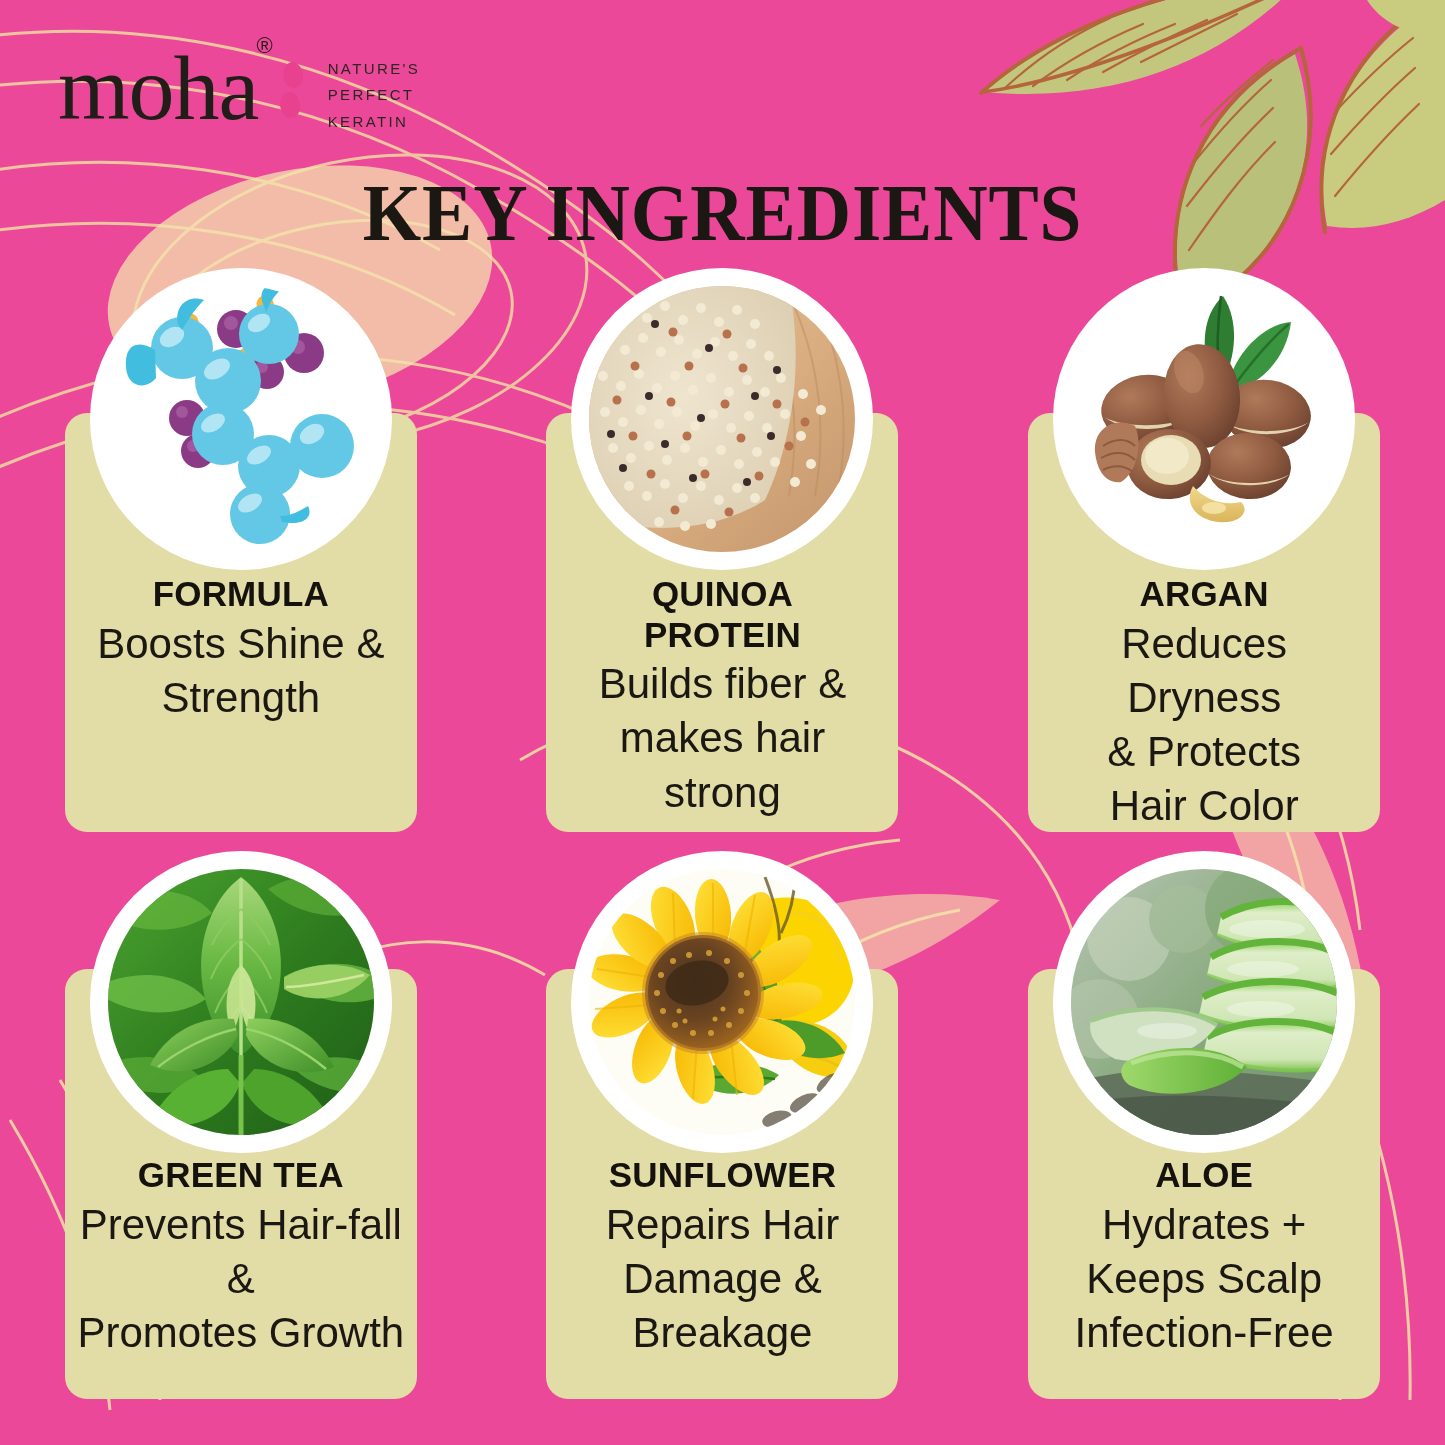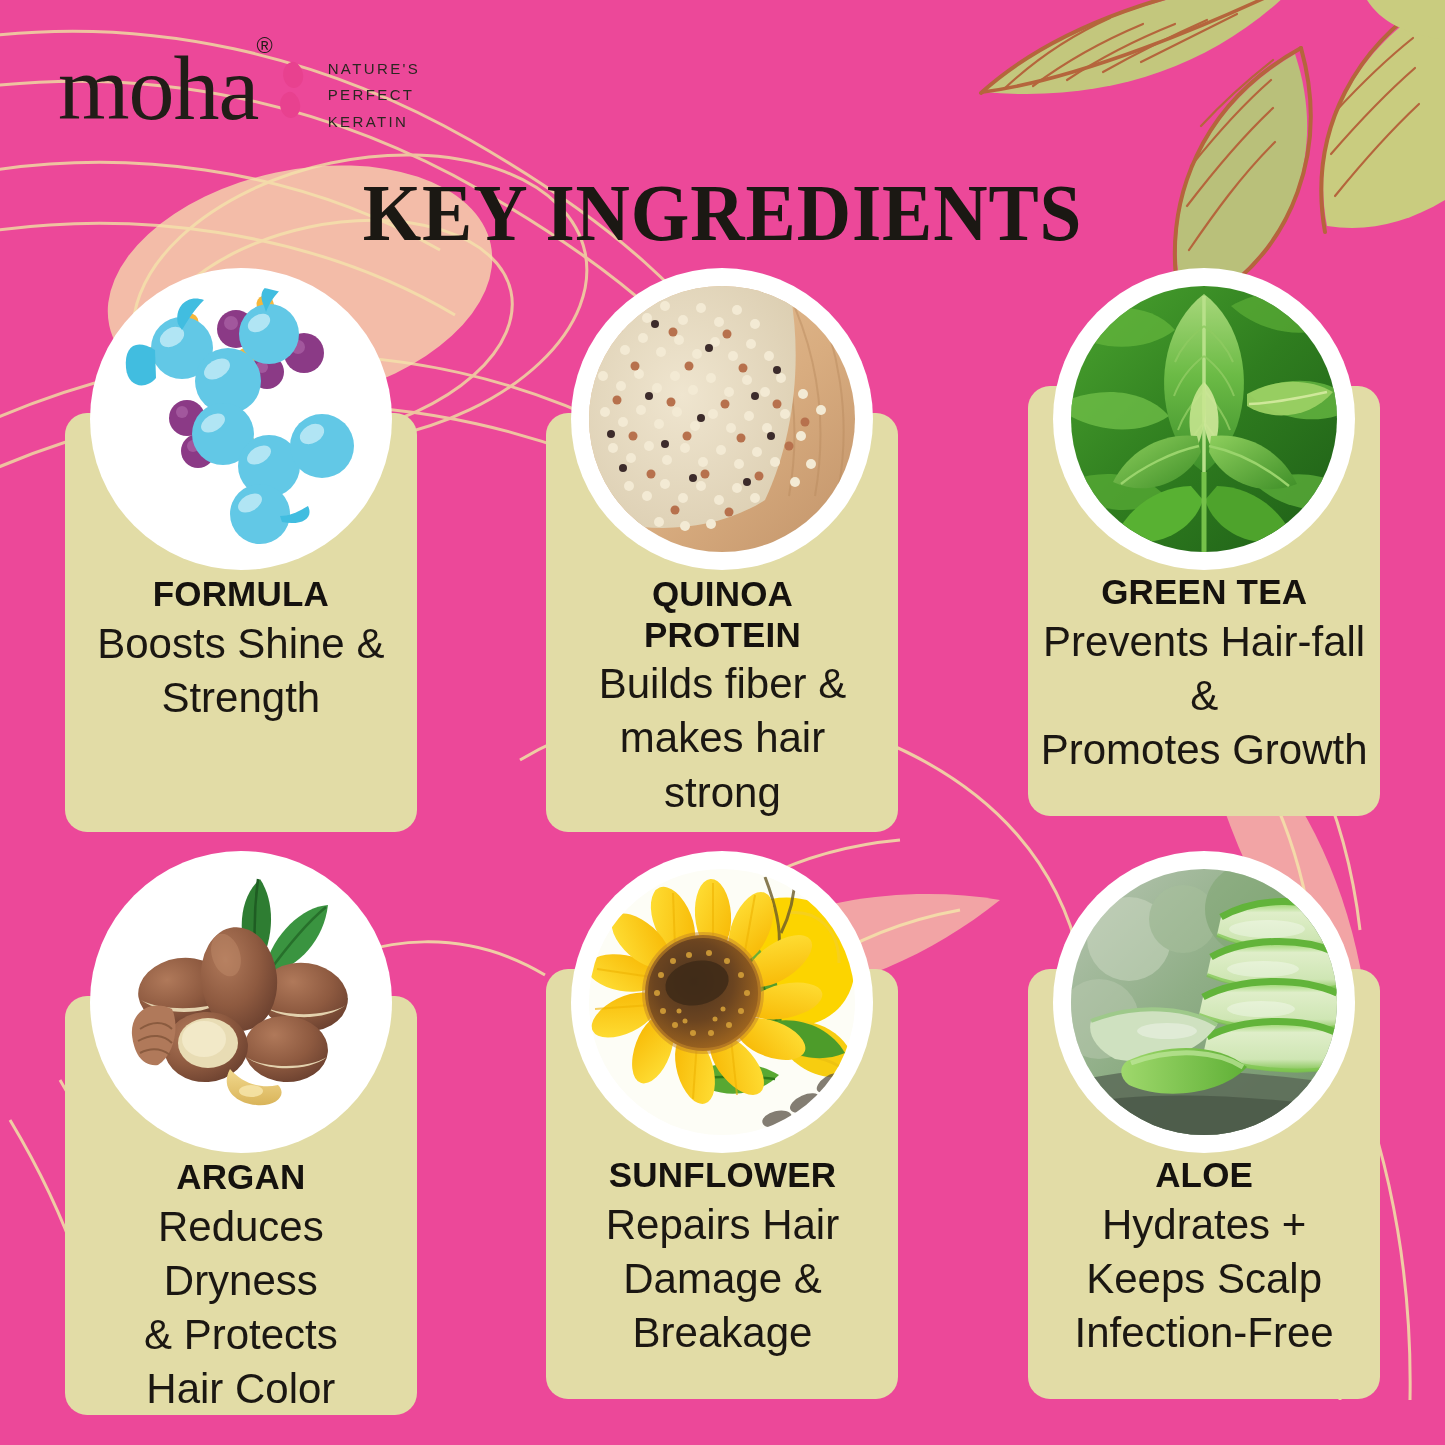--- a/index.html
+++ b/index.html
@@ -430,88 +430,20 @@
             </g>
           </svg>
         </div>
       </div>
       <div class="text-block">
         <p class="ing-name">QUINOA<br>PROTEIN</p>
         <p class="ing-desc">Builds fiber &amp;<br>makes hair<br>strong</p>
       </div>
     </div>
 
-    <div class="cell row2">
-      <div class="card"></div>
-      <div class="circle">
-        <div class="clip">
-          <svg viewBox="0 0 266 266">
-            <defs>
-              <linearGradient id="teabg" x1="0" y1="0" x2="1" y2="1">
-                <stop offset="0%" stop-color="#4aa32f"></stop>
-                <stop offset="50%" stop-color="#2f7d1f"></stop>
-                <stop offset="100%" stop-color="#1e5e17"></stop>
-              </linearGradient>
-              <linearGradient id="tealeaf" x1="0" y1="0" x2="0" y2="1">
-                <stop offset="0%" stop-color="#a7d77a"></stop>
-                <stop offset="45%" stop-color="#6cbb46"></stop>
-                <stop offset="100%" stop-color="#3d8f2a"></stop>
-              </linearGradient>
-              <linearGradient id="tealeaf2" x1="0" y1="0" x2="1" y2="1">
-                <stop offset="0%" stop-color="#8ecf5d"></stop>
-                <stop offset="100%" stop-color="#3f8f28"></stop>
-              </linearGradient>
-            </defs>
-            <rect width="266" height="266" fill="url(#teabg)"></rect>
-
-            <g opacity=".75">
-              <path d="M-10 40 C 30 14, 80 16, 104 44 C 72 68, 22 66, -10 40 Z" fill="#63b53d"></path>
-              <path d="M160 20 C 200 -4, 250 4, 272 34 C 240 56, 190 48, 160 20 Z" fill="#5aab36"></path>
-              <path d="M-16 120 C 24 98, 74 102, 98 130 C 66 152, 16 146, -16 120 Z" fill="#72c04a"></path>
-              <path d="M178 108 C 218 86, 266 92, 286 120 C 254 142, 206 136, 178 108 Z" fill="#6bbd44"></path>
-              <path d="M-12 200 C 26 180, 74 186, 96 212 C 64 232, 18 226, -12 200 Z" fill="#58ab36"></path>
-              <path d="M184 198 C 222 180, 268 188, 288 214 C 256 232, 210 224, 184 198 Z" fill="#5fb23c"></path>
-            </g>
-
-            <path d="M133 8 C 170 36, 182 92, 166 140 C 152 176, 133 186, 133 186 C 133 186, 112 176, 100 140 C 84 92, 96 36, 133 8 Z" fill="url(#tealeaf)"></path>
-            <path d="M133 10 L133 188" stroke="#b8e08a" stroke-width="3.5" fill="none"></path>
-            <g stroke="#8fcb62" stroke-width="2" fill="none" opacity=".85">
-              <path d="M133 40 C 146 50, 156 62, 162 76"></path>
-              <path d="M133 40 C 120 50, 110 62, 104 76"></path>
-              <path d="M133 70 C 146 80, 157 94, 163 110"></path>
-              <path d="M133 70 C 120 80, 109 94, 103 110"></path>
-              <path d="M133 104 C 144 116, 154 130, 159 144"></path>
-              <path d="M133 104 C 122 116, 112 130, 107 144"></path>
-              <path d="M133 136 C 142 148, 150 158, 154 168"></path>
-              <path d="M133 136 C 124 148, 116 158, 112 168"></path>
-            </g>
-
-            <path d="M133 96 C 148 110, 152 140, 142 164 C 134 152, 128 124, 133 96 Z" fill="#cfe89a" opacity=".9"></path>
-            <path d="M133 96 C 118 110, 114 140, 124 164 C 132 152, 138 124, 133 96 Z" fill="#c4e48e" opacity=".9"></path>
-
-            <path d="M126 150 C 92 146, 58 164, 42 196 C 76 212, 116 196, 130 166 Z" fill="url(#tealeaf2)"></path>
-            <path d="M128 160 C 100 166, 70 182, 50 198" stroke="#9ad46c" stroke-width="2.5" fill="none"></path>
-            <path d="M140 150 C 176 146, 210 164, 226 198 C 190 212, 152 196, 138 166 Z" fill="url(#tealeaf2)"></path>
-            <path d="M138 160 C 168 166, 196 182, 218 200" stroke="#9ad46c" stroke-width="2.5" fill="none"></path>
-
-            <path d="M120 200 C 88 200, 56 222, 44 252 C 82 266, 122 246, 132 214 Z" fill="#58b132"></path>
-            <path d="M146 200 C 178 200, 210 222, 222 252 C 184 266, 144 246, 134 214 Z" fill="#4ea32c"></path>
-            <path d="M133 186 L133 266" stroke="#76c24a" stroke-width="5" fill="none"></path>
-
-            <path d="M176 108 C 204 92, 238 92, 262 106 C 240 132, 202 136, 176 120 Z" fill="#9bd063" opacity=".95"></path>
-            <path d="M256 106 C 228 112, 198 118, 178 118" stroke="#cfe89a" stroke-width="2.5" fill="none"></path>
-          </svg>
-        </div>
-      </div>
-      <div class="text-block">
-        <p class="ing-name">GREEN TEA</p>
-        <p class="ing-desc">Prevents Hair-fall &amp;<br>Promotes Growth</p>
-      </div>
-    </div>
-
     <div class="cell row1">
       <div class="card"></div>
       <div class="circle">
         <div class="clip">
           <svg viewBox="0 0 266 266">
             <defs>
               <radialGradient id="nutg" cx="35%" cy="30%" r="75%">
                 <stop offset="0%" stop-color="#b0795a"></stop>
                 <stop offset="60%" stop-color="#8e5a40"></stop>
                 <stop offset="100%" stop-color="#6d4230"></stop>
@@ -555,20 +487,88 @@
             </g>
 
             <path d="M122 200 C 134 214, 152 220, 170 216 C 180 226, 168 238, 148 236 C 126 234, 112 218, 122 200 Z" fill="url(#oilg)"></path>
             <ellipse cx="143" cy="222" rx="12" ry="6" fill="#f7e7ae" opacity=".8"></ellipse>
           </svg>
         </div>
       </div>
       <div class="text-block">
         <p class="ing-name">ARGAN</p>
         <p class="ing-desc">Reduces<br>Dryness<br>&amp; Protects<br>Hair Color</p>
+      </div>
+    </div>
+
+    <div class="cell row2">
+      <div class="card"></div>
+      <div class="circle">
+        <div class="clip">
+          <svg viewBox="0 0 266 266">
+            <defs>
+              <linearGradient id="teabg" x1="0" y1="0" x2="1" y2="1">
+                <stop offset="0%" stop-color="#4aa32f"></stop>
+                <stop offset="50%" stop-color="#2f7d1f"></stop>
+                <stop offset="100%" stop-color="#1e5e17"></stop>
+              </linearGradient>
+              <linearGradient id="tealeaf" x1="0" y1="0" x2="0" y2="1">
+                <stop offset="0%" stop-color="#a7d77a"></stop>
+                <stop offset="45%" stop-color="#6cbb46"></stop>
+                <stop offset="100%" stop-color="#3d8f2a"></stop>
+              </linearGradient>
+              <linearGradient id="tealeaf2" x1="0" y1="0" x2="1" y2="1">
+                <stop offset="0%" stop-color="#8ecf5d"></stop>
+                <stop offset="100%" stop-color="#3f8f28"></stop>
+              </linearGradient>
+            </defs>
+            <rect width="266" height="266" fill="url(#teabg)"></rect>
+
+            <g opacity=".75">
+              <path d="M-10 40 C 30 14, 80 16, 104 44 C 72 68, 22 66, -10 40 Z" fill="#63b53d"></path>
+              <path d="M160 20 C 200 -4, 250 4, 272 34 C 240 56, 190 48, 160 20 Z" fill="#5aab36"></path>
+              <path d="M-16 120 C 24 98, 74 102, 98 130 C 66 152, 16 146, -16 120 Z" fill="#72c04a"></path>
+              <path d="M178 108 C 218 86, 266 92, 286 120 C 254 142, 206 136, 178 108 Z" fill="#6bbd44"></path>
+              <path d="M-12 200 C 26 180, 74 186, 96 212 C 64 232, 18 226, -12 200 Z" fill="#58ab36"></path>
+              <path d="M184 198 C 222 180, 268 188, 288 214 C 256 232, 210 224, 184 198 Z" fill="#5fb23c"></path>
+            </g>
+
+            <path d="M133 8 C 170 36, 182 92, 166 140 C 152 176, 133 186, 133 186 C 133 186, 112 176, 100 140 C 84 92, 96 36, 133 8 Z" fill="url(#tealeaf)"></path>
+            <path d="M133 10 L133 188" stroke="#b8e08a" stroke-width="3.5" fill="none"></path>
+            <g stroke="#8fcb62" stroke-width="2" fill="none" opacity=".85">
+              <path d="M133 40 C 146 50, 156 62, 162 76"></path>
+              <path d="M133 40 C 120 50, 110 62, 104 76"></path>
+              <path d="M133 70 C 146 80, 157 94, 163 110"></path>
+              <path d="M133 70 C 120 80, 109 94, 103 110"></path>
+              <path d="M133 104 C 144 116, 154 130, 159 144"></path>
+              <path d="M133 104 C 122 116, 112 130, 107 144"></path>
+              <path d="M133 136 C 142 148, 150 158, 154 168"></path>
+              <path d="M133 136 C 124 148, 116 158, 112 168"></path>
+            </g>
+
+            <path d="M133 96 C 148 110, 152 140, 142 164 C 134 152, 128 124, 133 96 Z" fill="#cfe89a" opacity=".9"></path>
+            <path d="M133 96 C 118 110, 114 140, 124 164 C 132 152, 138 124, 133 96 Z" fill="#c4e48e" opacity=".9"></path>
+
+            <path d="M126 150 C 92 146, 58 164, 42 196 C 76 212, 116 196, 130 166 Z" fill="url(#tealeaf2)"></path>
+            <path d="M128 160 C 100 166, 70 182, 50 198" stroke="#9ad46c" stroke-width="2.5" fill="none"></path>
+            <path d="M140 150 C 176 146, 210 164, 226 198 C 190 212, 152 196, 138 166 Z" fill="url(#tealeaf2)"></path>
+            <path d="M138 160 C 168 166, 196 182, 218 200" stroke="#9ad46c" stroke-width="2.5" fill="none"></path>
+
+            <path d="M120 200 C 88 200, 56 222, 44 252 C 82 266, 122 246, 132 214 Z" fill="#58b132"></path>
+            <path d="M146 200 C 178 200, 210 222, 222 252 C 184 266, 144 246, 134 214 Z" fill="#4ea32c"></path>
+            <path d="M133 186 L133 266" stroke="#76c24a" stroke-width="5" fill="none"></path>
+
+            <path d="M176 108 C 204 92, 238 92, 262 106 C 240 132, 202 136, 176 120 Z" fill="#9bd063" opacity=".95"></path>
+            <path d="M256 106 C 228 112, 198 118, 178 118" stroke="#cfe89a" stroke-width="2.5" fill="none"></path>
+          </svg>
+        </div>
+      </div>
+      <div class="text-block">
+        <p class="ing-name">GREEN TEA</p>
+        <p class="ing-desc">Prevents Hair-fall &amp;<br>Promotes Growth</p>
       </div>
     </div>
 
     <div class="cell row2">
       <div class="card"></div>
       <div class="circle">
         <div class="clip">
           <svg viewBox="0 0 266 266">
             <defs>
               <radialGradient id="sfcenter" cx="42%" cy="40%" r="62%">

